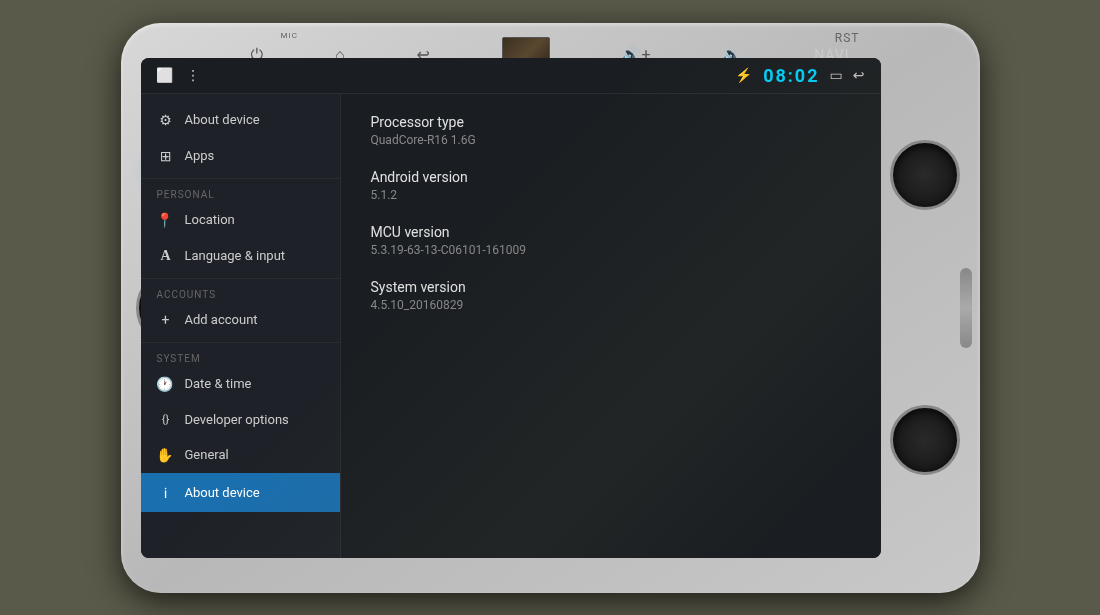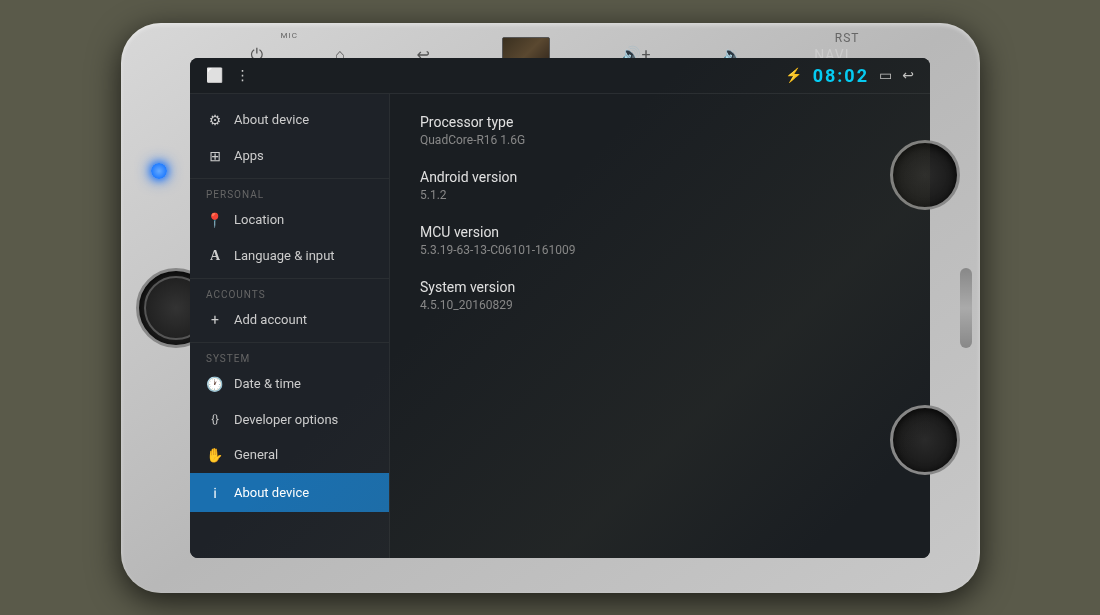--- a/index.html
+++ b/index.html
@@ -14,21 +14,20 @@
       overflow: hidden;
     }
 
     .device-shell {
       width: 859px;
       height: 570px;
       background: linear-gradient(145deg, #d8d8d8, #b8b8b8, #c8c8c8);
       border-radius: 40px;
       display: flex;
       align-items: center;
-      justify-content: center;
       position: relative;
       box-shadow: 0 8px 32px rgba(0,0,0,0.7), inset 0 2px 4px rgba(255,255,255,0.4);
     }
 
     
     .speaker-left {
       width: 110px;
       height: 100%;
       display: flex;
       flex-direction: column;

